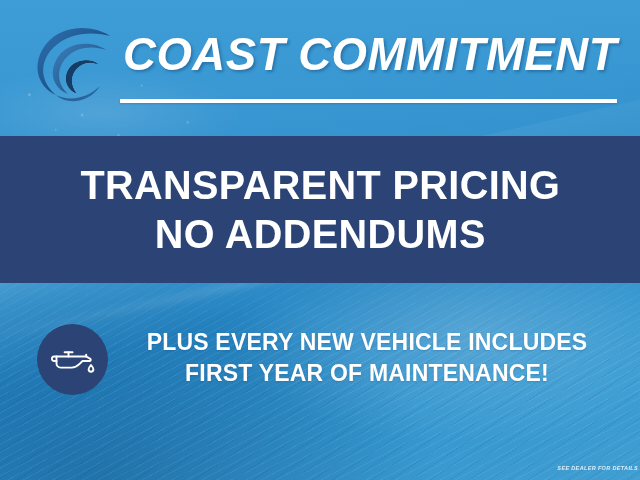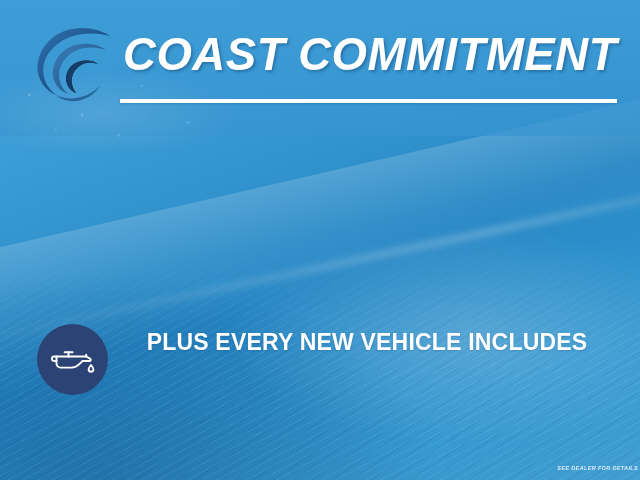--- a/index.html
+++ b/index.html
@@ -289,20 +289,24 @@
 
         <path d="M34 79 C48 86 66 82 78 70 C68 86 46 90 34 79 Z" fill="#1d5288" opacity="0.75"></path>
       </svg>
     </div>
 
     <div class="brand-title">COAST COMMITMENT</div>
 
     <div class="header-rule"></div>
   </div>
 
+  <div class="navy-band">
+    <div class="navy-line">TRANSPARENT PRICING</div>
+    <div class="navy-line">NO ADDENDUMS</div>
+  </div>
 
   <div class="promo">
 
     <div class="oil-badge">
       <svg width="44" height="32" viewBox="0 0 44 32" aria-hidden="true">
         <g fill="none" stroke="#ffffff" stroke-width="1.9" stroke-linecap="round" stroke-linejoin="round">
 
           <path d="M5.5 12.5 L5.5 19.5 C5.5 21.8 7.4 23.6 9.7 23.6
                    L20.5 23.6 C23.6 23.6 26.4 22.1 28.6 19.9
                    L31.5 17.0 L38.5 17.0 C39.6 17.0 40.2 15.7 39.4 14.9
@@ -320,18 +324,19 @@
           <path d="M40.0 21.0 C38.4 22.9 37.6 24.1 37.6 25.3
                    C37.6 26.6 38.7 27.7 40.0 27.7
                    C41.3 27.7 42.4 26.6 42.4 25.3
                    C42.4 24.1 41.6 22.9 40.0 21.0 Z"></path>
         </g>
       </svg>
     </div>
 
     <div class="promo-text">
       <div class="promo-line">PLUS EVERY NEW VEHICLE INCLUDES</div>
+      <div class="promo-line">FIRST YEAR OF MAINTENANCE!</div>
     </div>
 
     <div class="disclaimer">SEE DEALER FOR DETAILS</div>
   </div>
 
 </div>
 
 </body></html>

